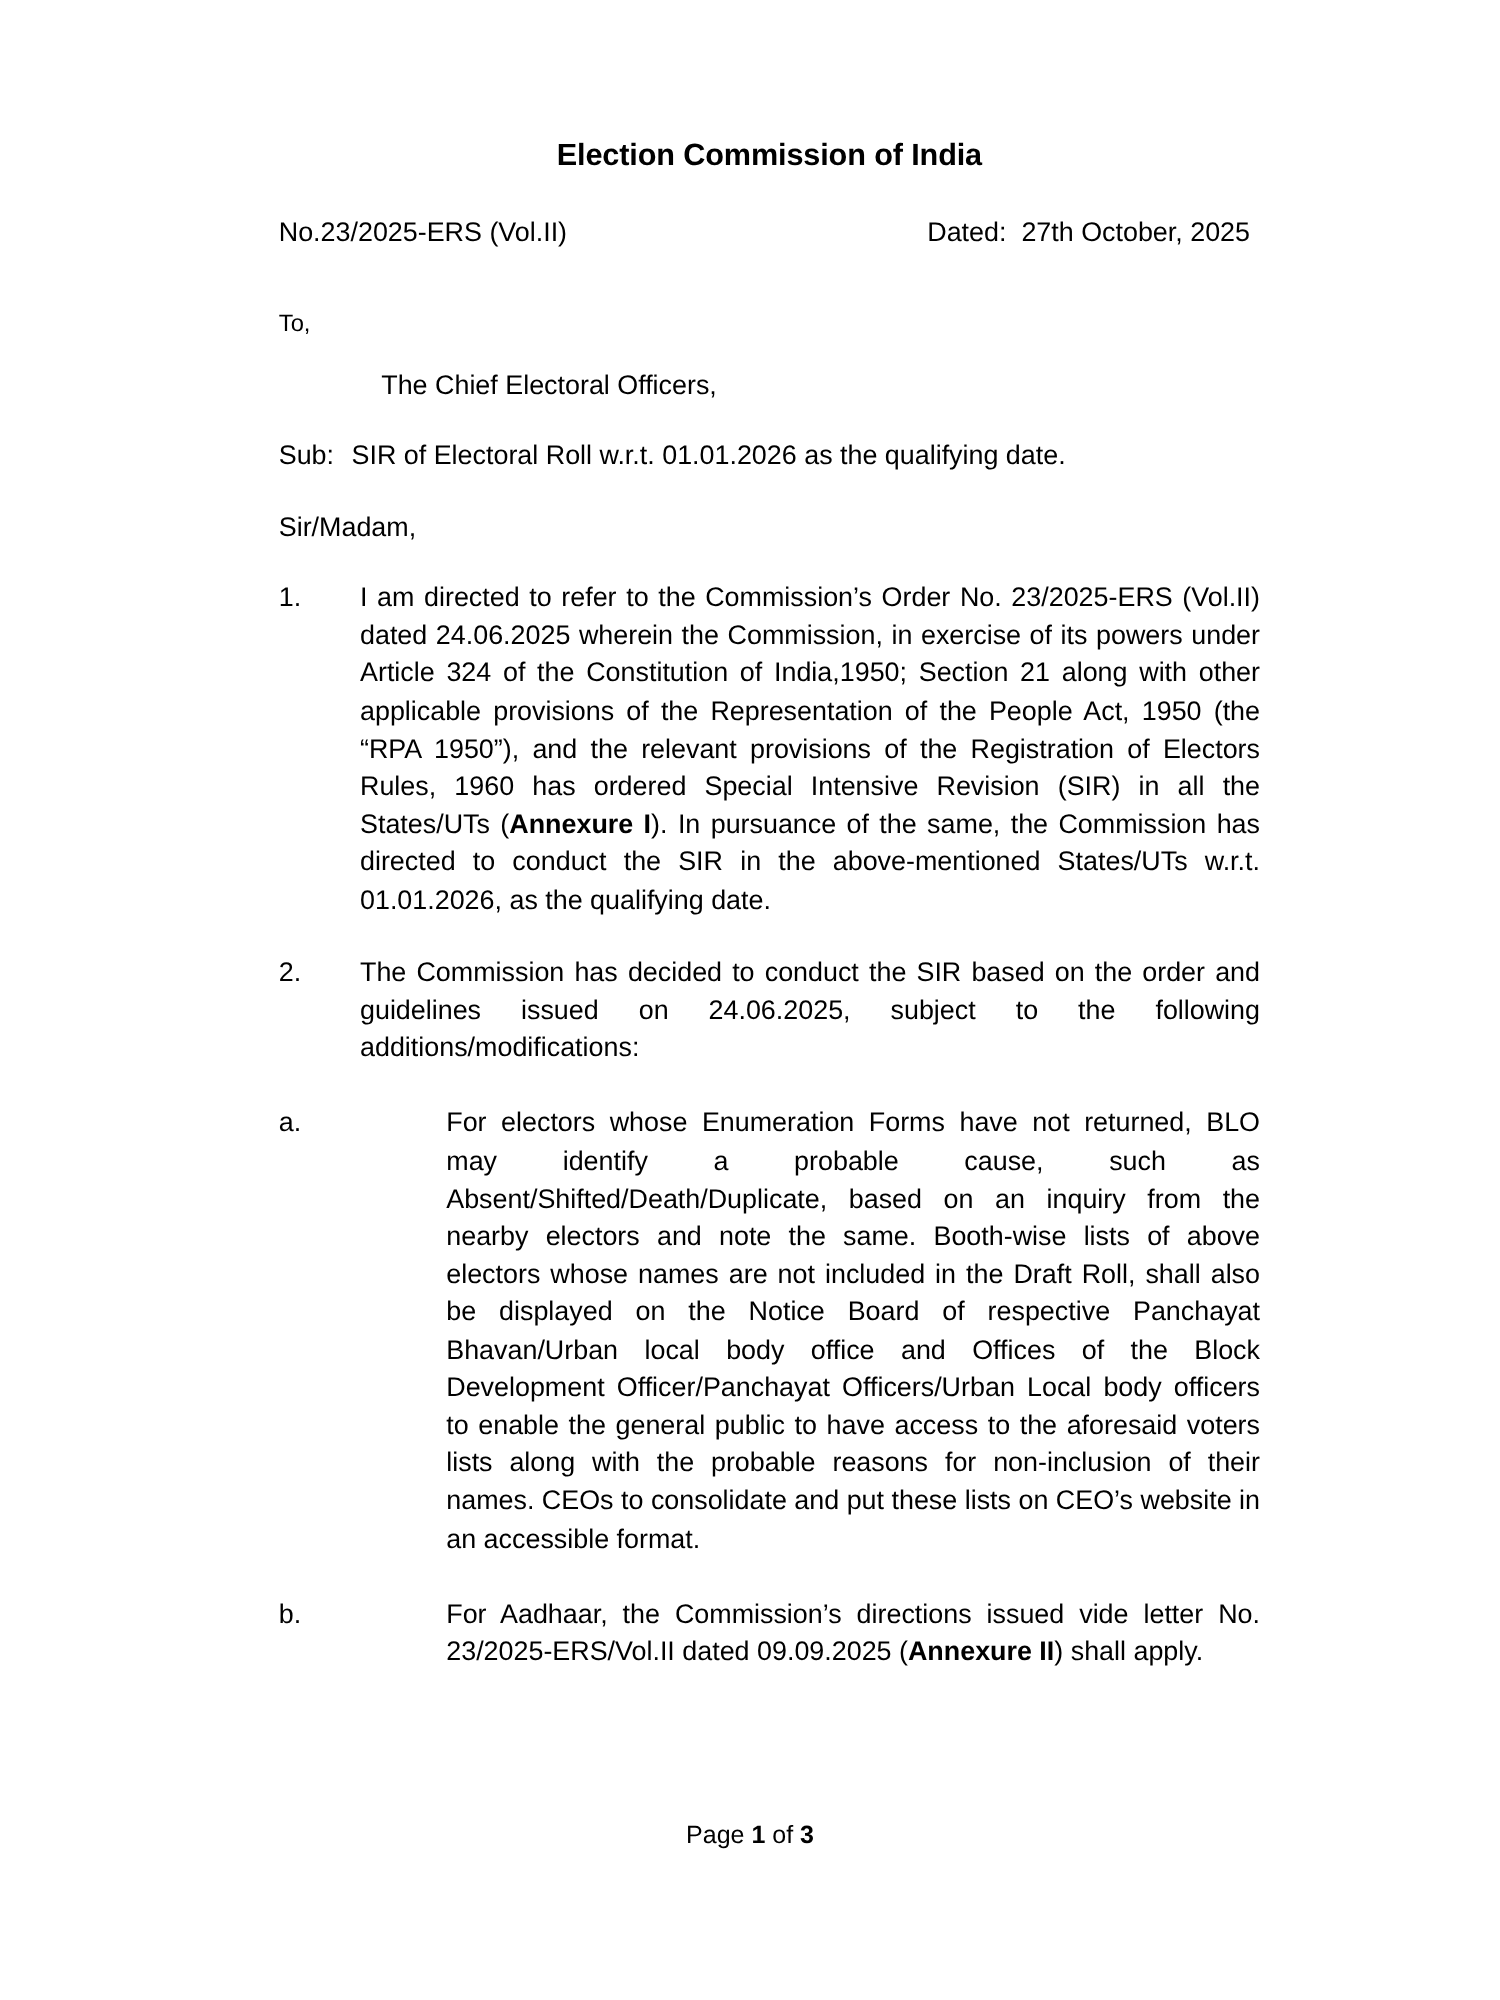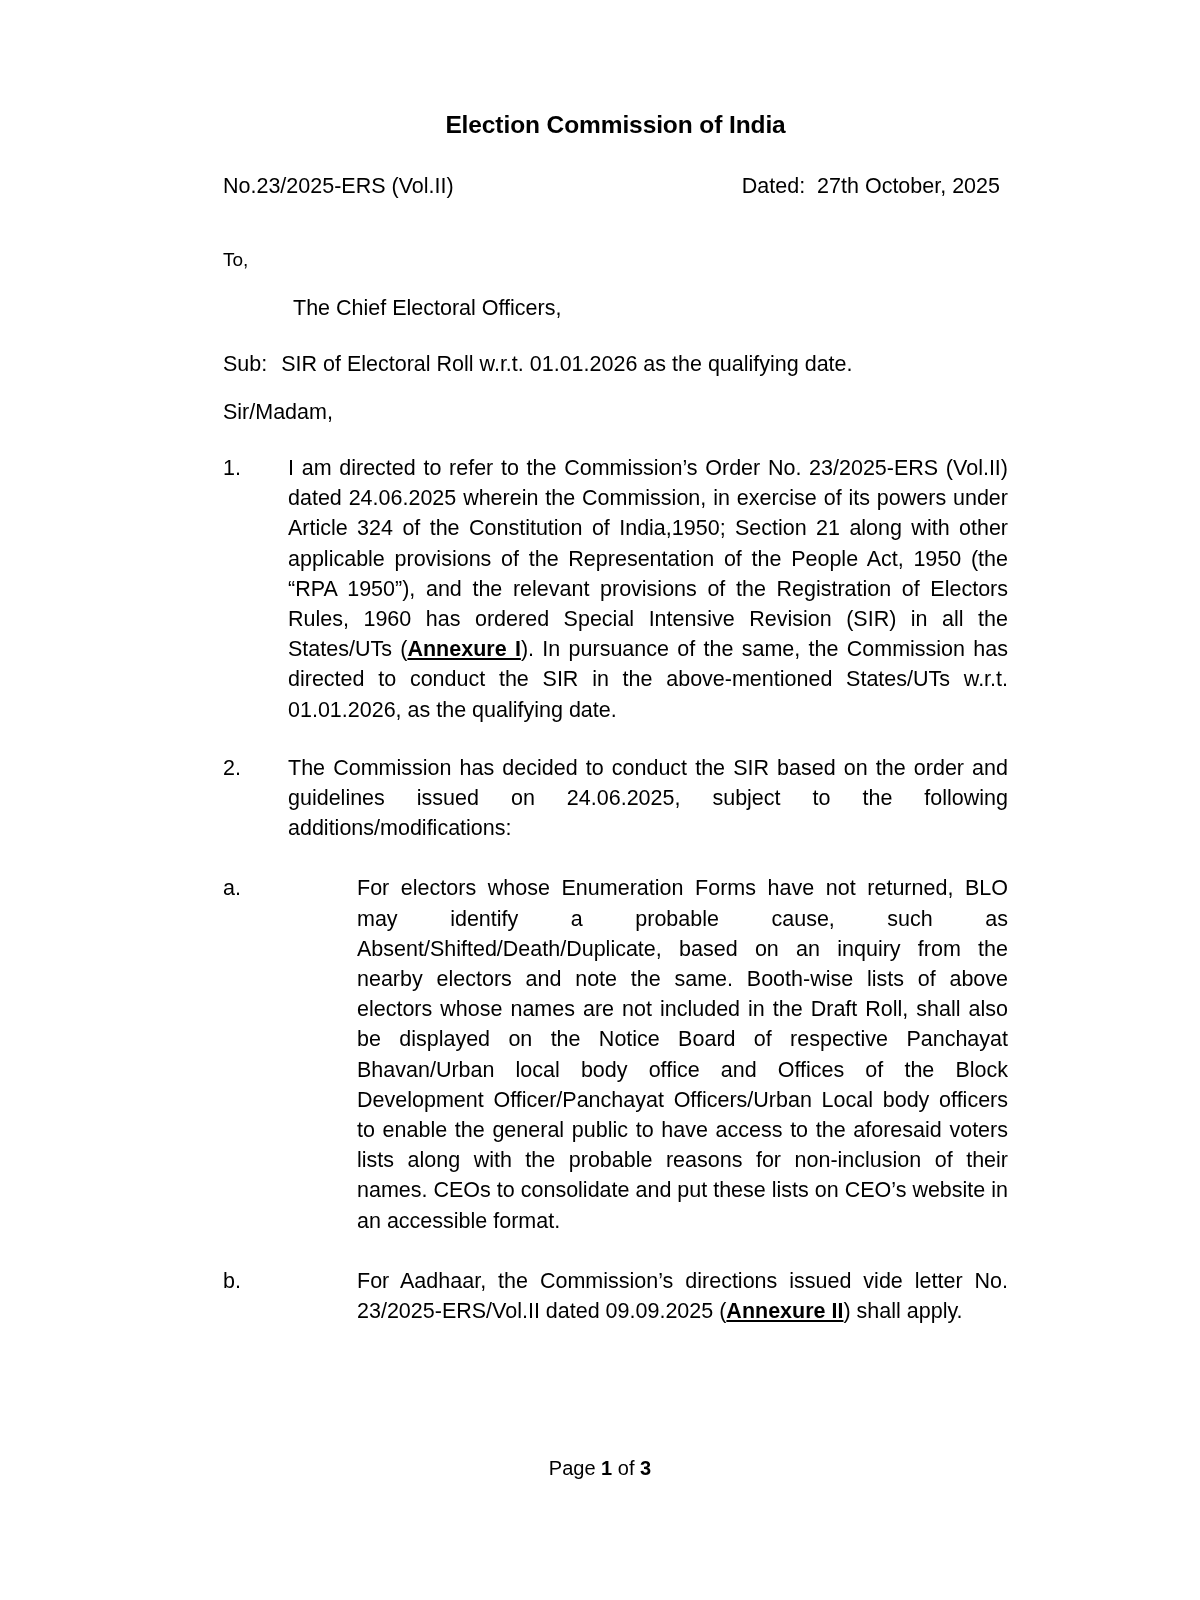--- a/index.html
+++ b/index.html
@@ -67,33 +67,33 @@
   .addressee {
     margin-top: 18px;
     margin-left: 66px;
     width: 719px;
     font-size: 21.5px;
     line-height: 30px;
     text-align: justify;
     text-justify: inter-word;
   }
   .addressee .nojust { text-align: left; }
-  .addressee p { margin: 4px; }
+  .addressee p { margin: 16px; }
 
   
   .subject {
     margin-top: 26px;
     font-size: 21.5px;
     line-height: 30px;
     font-weight: normal;
   }
   .subject .sub-key { margin-right: 14px; }
 
   .salutation {
-    margin-top: 18px;
+    margin-top: 28px;
     font-size: 21.5px;
     line-height: 30px;
   }
 
   
   .olist { margin-top: 26px; }
 
   .litem {
     position: relative;
     font-size: 21.5px;
@@ -129,21 +129,21 @@
     left: -134px;
     width: 50px;
     text-align: left;
     font-size: 21.5px;
     line-height: 30.2px;
   }
   .level2 + .level2 { margin-top: 30px; }
 
   .litem .body { display: block; }
 
-  b, strong { font-weight: bold; text-decoration: underline; }
+  b, strong { font-weight: bold; }
 
   
   .footer {
     position: absolute;
     left: 0;
     top: 1456px;
     width: 1200px;
     text-align: center;
     font-family: Liberation Sans, sans-serif;
     font-size: 20px;

